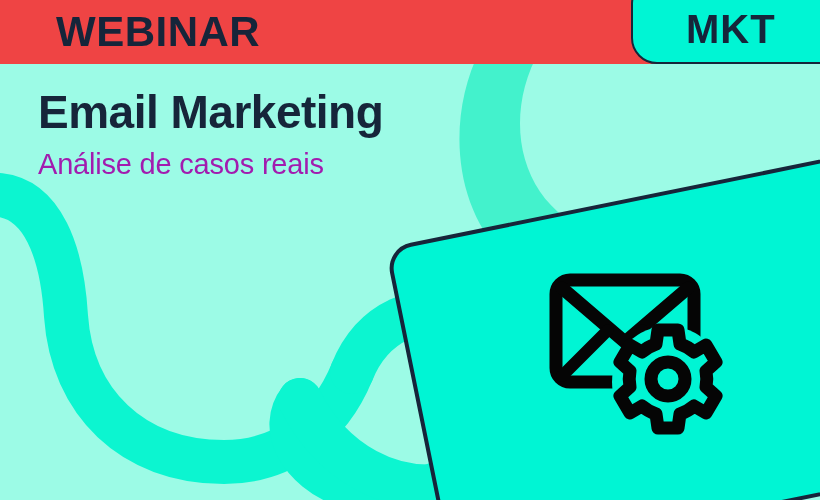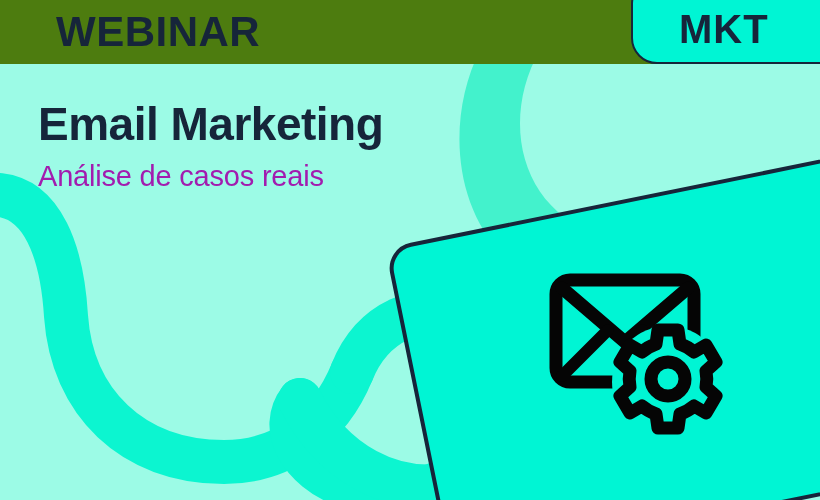--- a/index.html
+++ b/index.html
@@ -23,21 +23,21 @@
     width: 820px; height: 500px;
     display: block;
   }
 
   
   .banner {
     position: absolute;
     left: 0; top: 0;
     width: 820px;
     height: 64px;
-    background: #4d7c0f;
+    background: #ef4444;
     z-index: 3;
   }
   .banner-title {
     position: absolute;
     left: 56px;
     top: 4px;
     font-size: 42px;
     font-weight: 700;
     letter-spacing: 0.5px;
     color: #16253A;
@@ -53,21 +53,21 @@
     width: 220px;
     height: 86px;
     background: #00F5D4;
     border: 2.5px solid #16253A;
     border-radius: 26px;
     box-sizing: border-box;
     z-index: 4;
   }
   .badge-label {
     position: absolute;
-    left: 46px;
+    left: 53px;
     top: 22px;
     font-size: 40px;
     font-weight: 700;
     letter-spacing: 1px;
     color: #16253A;
     line-height: 54px;
     white-space: nowrap;
   }
 
   
@@ -83,21 +83,21 @@
     box-sizing: border-box;
     transform: rotate(-11.5deg);
     transform-origin: 0 0;
     z-index: 2;
   }
 
   
   .headline-wrap {
     position: absolute;
     left: 38px;
-    top: 96px;
+    top: 84px;
     z-index: 5;
   }
   .headline {
     font-size: 46px;
     font-weight: 700;
     color: #16253A;
     line-height: 56px;
     letter-spacing: -0.5px;
     white-space: nowrap;
     margin: 0;

